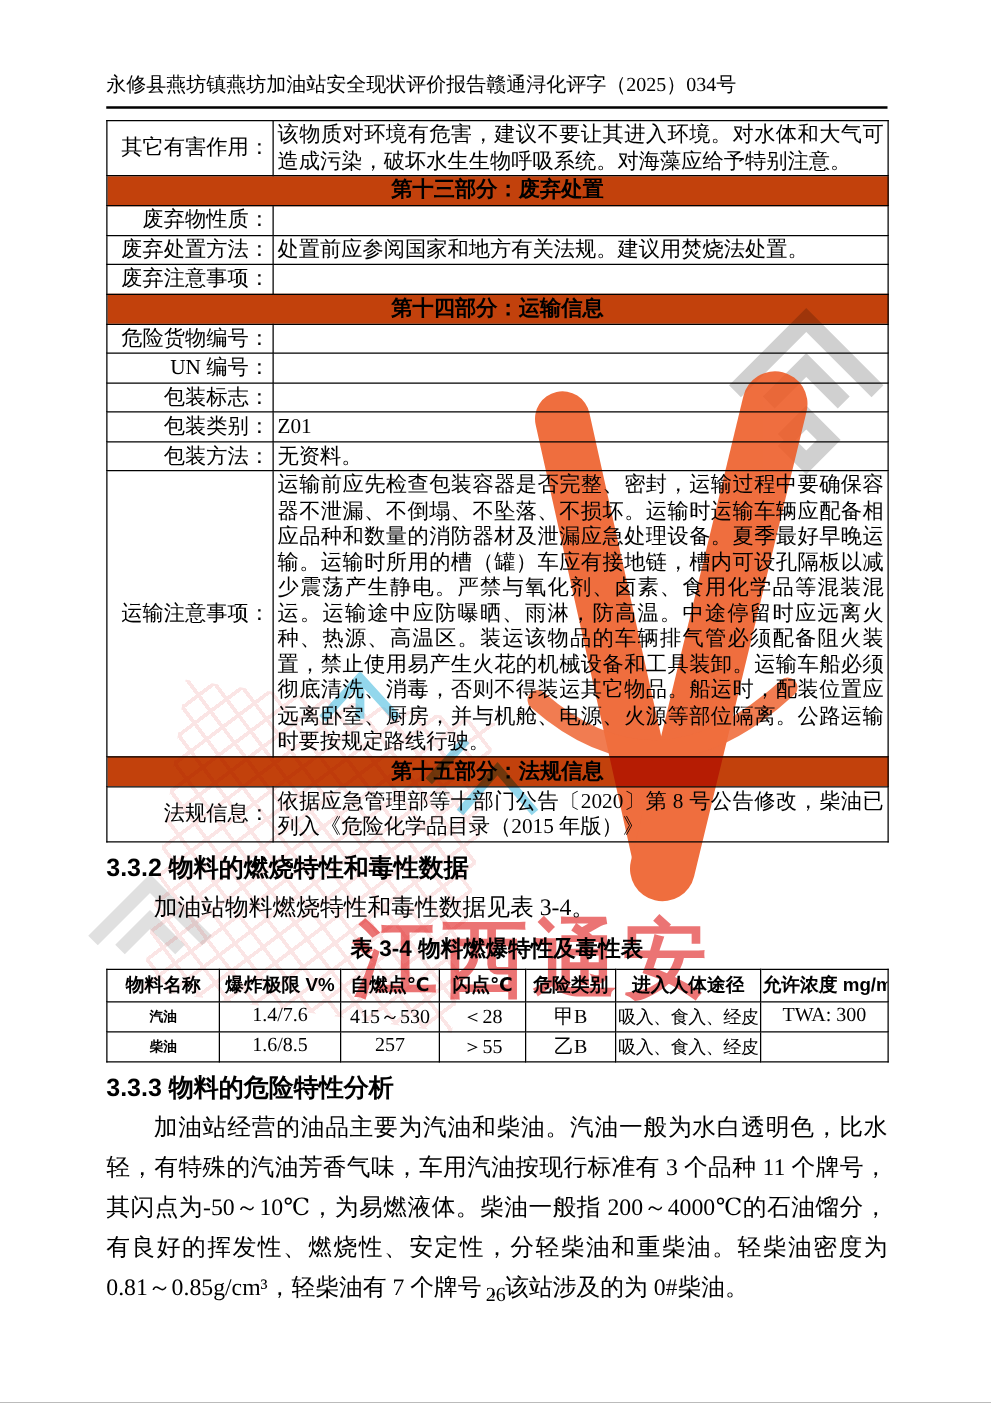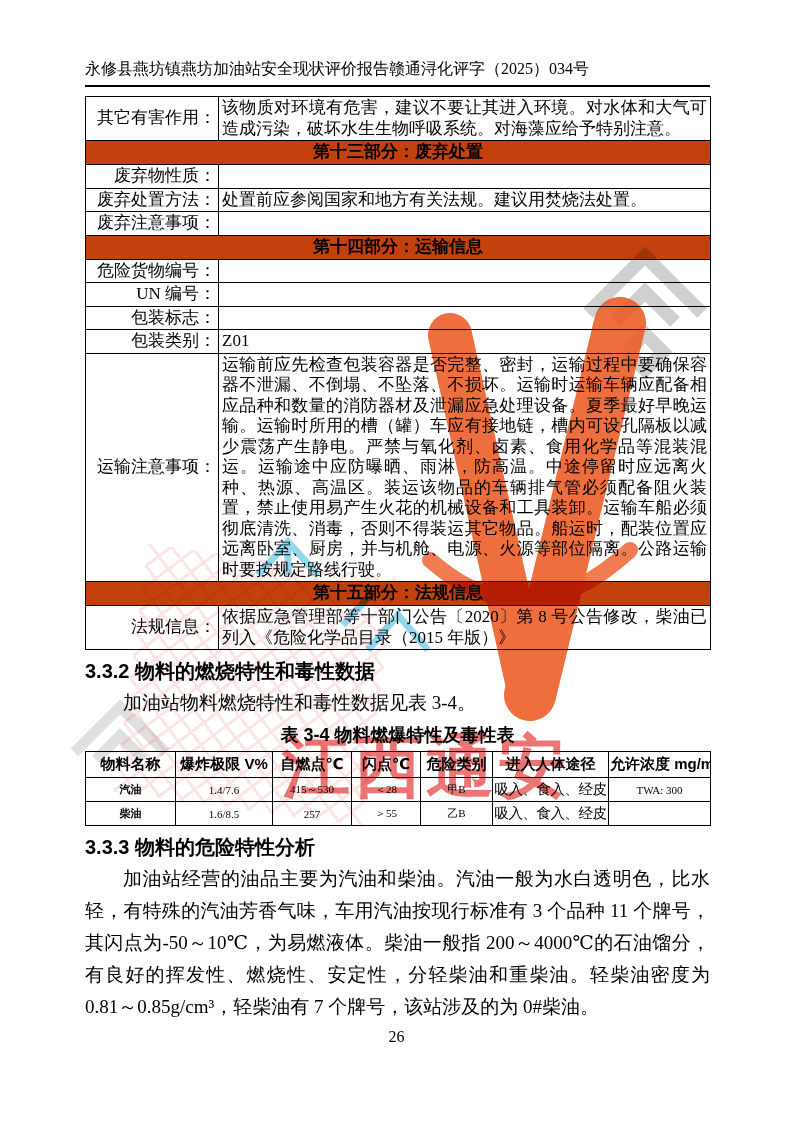--- a/index.html
+++ b/index.html
@@ -30,21 +30,21 @@
     font-size:20px;line-height:24px;margin:9px 0 4px 0;}
   .para{font-size:19px;line-height:32px;text-indent:2em;text-align:justify;margin:2px 0;}
   .caption{font-family:"Liberation Sans","DejaVu Sans",sans-serif;font-weight:bold;
     font-size:18px;text-align:center;margin:4px 0 4px 0;}
 
   
   .t2{width:625px;table-layout:fixed;}
   .t2 th,.t2 td{border:1px solid #000;padding:0 1px;text-align:center;overflow:hidden;}
   .t2 th{font-family:"Liberation Sans","DejaVu Sans",sans-serif;font-weight:bold;
     font-size:15px;height:25px;white-space:nowrap;}
-  .t2 td{font-size:11px;height:23px;white-space:nowrap;}
+  .t2 td{font-size:16px;height:23px;white-space:nowrap;}
   .t2 td.mat{font-family:"Liberation Sans","DejaVu Sans",sans-serif;font-weight:bold;font-size:11px;}
   .t2 td.route{font-size:14.5px;letter-spacing:-0.5px;}
 
   .pagenum{position:absolute;left:0;width:793px;top:1028px;text-align:center;font-size:16px;}
 
   
   .wm{position:absolute;inset:0;pointer-events:none;z-index:6;mix-blend-mode:multiply;}
   .wm-redtext{position:absolute;left:282px;top:722px;
     font-family:"Liberation Sans","DejaVu Sans",sans-serif;font-weight:bold;
     font-size:68px;letter-spacing:4px;white-space:nowrap;color:rgba(223,30,30,0.62);}
@@ -104,20 +104,24 @@
         </tr>
         <tr class="empty">
           <td class="lbl">包装标志：</td>
           <td class="val"></td>
         </tr>
         <tr>
           <td class="lbl">包装类别：</td>
           <td class="val">Z01</td>
         </tr>
         <tr>
+          <td class="lbl">包装方法：</td>
+          <td class="val">无资料。</td>
+        </tr>
+        <tr>
           <td class="lbl">运输注意事项：</td>
           <td class="val">运输前应先检查包装容器是否完整、密封，运输过程中要确保容器不泄漏、不倒塌、不坠落、不损坏。运输时运输车辆应配备相应品种和数量的消防器材及泄漏应急处理设备。夏季最好早晚运输。运输时所用的槽（罐）车应有接地链，槽内可设孔隔板以减少震荡产生静电。严禁与氧化剂、卤素、食用化学品等混装混运。运输途中应防曝晒、雨淋，防高温。中途停留时应远离火种、热源、高温区。装运该物品的车辆排气管必须配备阻火装置，禁止使用易产生火花的机械设备和工具装卸。运输车船必须彻底清洗、消毒，否则不得装运其它物品。船运时，配装位置应远离卧室、厨房，并与机舱、电源、火源等部位隔离。公路运输时要按规定路线行驶。</td>
         </tr>
         <tr>
           <td class="sec" colspan="2">第十五部分：法规信息</td>
         </tr>
         <tr>
           <td class="lbl">法规信息：</td>
           <td class="val">依据应急管理部等十部门公告〔2020〕第 8 号公告修改，柴油已列入《危险化学品目录（2015 年版）》</td>
         </tr>

